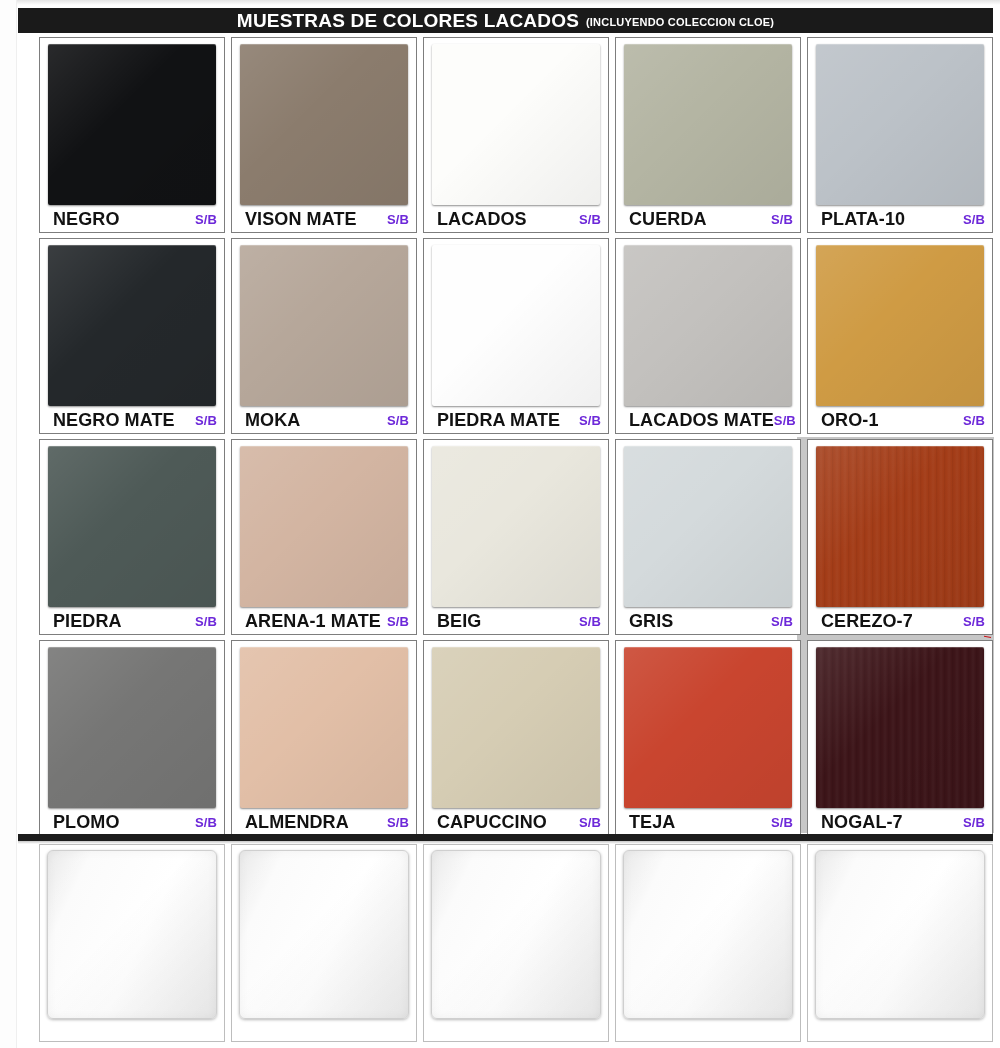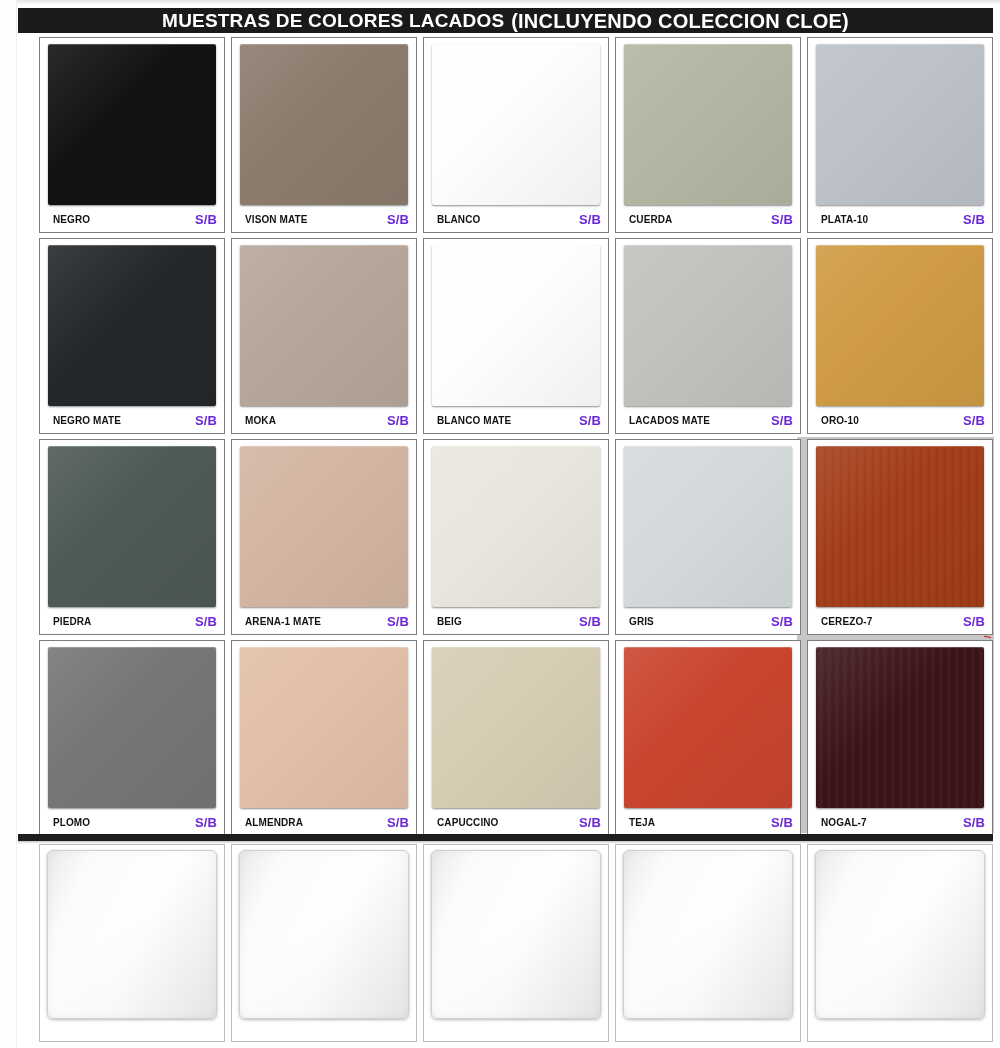--- a/index.html
+++ b/index.html
@@ -45,21 +45,21 @@
     justify-content: center;
     white-space: nowrap;
     overflow: hidden;
   }
   #header-title {
     font-size: 19px;
     font-weight: bold;
     letter-spacing: 0.2px;
   }
   #header-sub {
-    font-size: 20px;
+    font-size: 11px;
     font-weight: bold;
     letter-spacing: 0.2px;
     margin-left: 7px;
     position: relative;
     top: 1px;
   }
 
   
   #grid {
     position: absolute;
@@ -126,21 +126,21 @@
 
   .label-row {
     flex: 0 0 24px;
     height: 24px;
     display: flex;
     align-items: center;
     justify-content: space-between;
     padding: 0 2px 1px 2px;
   }
   .label-name {
-    font-size: 10px;
+    font-size: 18px;
     font-weight: bold;
     color: #121212;
     letter-spacing: 0.1px;
     white-space: nowrap;
     padding-left: 6px;
   }
   .label-sb {
     font-size: 13px;
     font-weight: bold;
     color: #6d28d9;
@@ -244,21 +244,21 @@
         <div class="label-row">
           <span class="label-name">VISON MATE</span>
           <span class="label-sb">S/B</span>
         </div>
       </div>
       <div class="cell">
         <div class="swatch-wrap">
           <div class="swatch" style="background: rgb(253, 253, 251);"></div>
         </div>
         <div class="label-row">
-          <span class="label-name">BLANCO</span>
+          <span class="label-name">LACADOS</span>
           <span class="label-sb">S/B</span>
         </div>
       </div>
       <div class="cell">
         <div class="swatch-wrap">
           <div class="swatch" style="background: rgb(180, 181, 163);"></div>
         </div>
         <div class="label-row">
           <span class="label-name">CUERDA</span>
           <span class="label-sb">S/B</span>
@@ -289,39 +289,39 @@
         <div class="label-row">
           <span class="label-name">MOKA</span>
           <span class="label-sb">S/B</span>
         </div>
       </div>
       <div class="cell">
         <div class="swatch-wrap">
           <div class="swatch" style="background: rgb(254, 254, 254);"></div>
         </div>
         <div class="label-row">
-          <span class="label-name">BLANCO MATE</span>
+          <span class="label-name">PIEDRA MATE</span>
           <span class="label-sb">S/B</span>
         </div>
       </div>
       <div class="cell">
         <div class="swatch-wrap">
           <div class="swatch" style="background: rgb(195, 193, 190);"></div>
         </div>
         <div class="label-row">
           <span class="label-name">LACADOS MATE</span>
           <span class="label-sb">S/B</span>
         </div>
       </div>
       <div class="cell">
         <div class="swatch-wrap">
           <div class="swatch" style="background: rgb(207, 155, 68);"></div>
         </div>
         <div class="label-row">
-          <span class="label-name">ORO-10</span>
+          <span class="label-name">ORO-1</span>
           <span class="label-sb">S/B</span>
         </div>
       </div>
       <div class="cell">
         <div class="swatch-wrap">
           <div class="swatch" style="background: rgb(78, 90, 87);"></div>
         </div>
         <div class="label-row">
           <span class="label-name">PIEDRA</span>
           <span class="label-sb">S/B</span>

